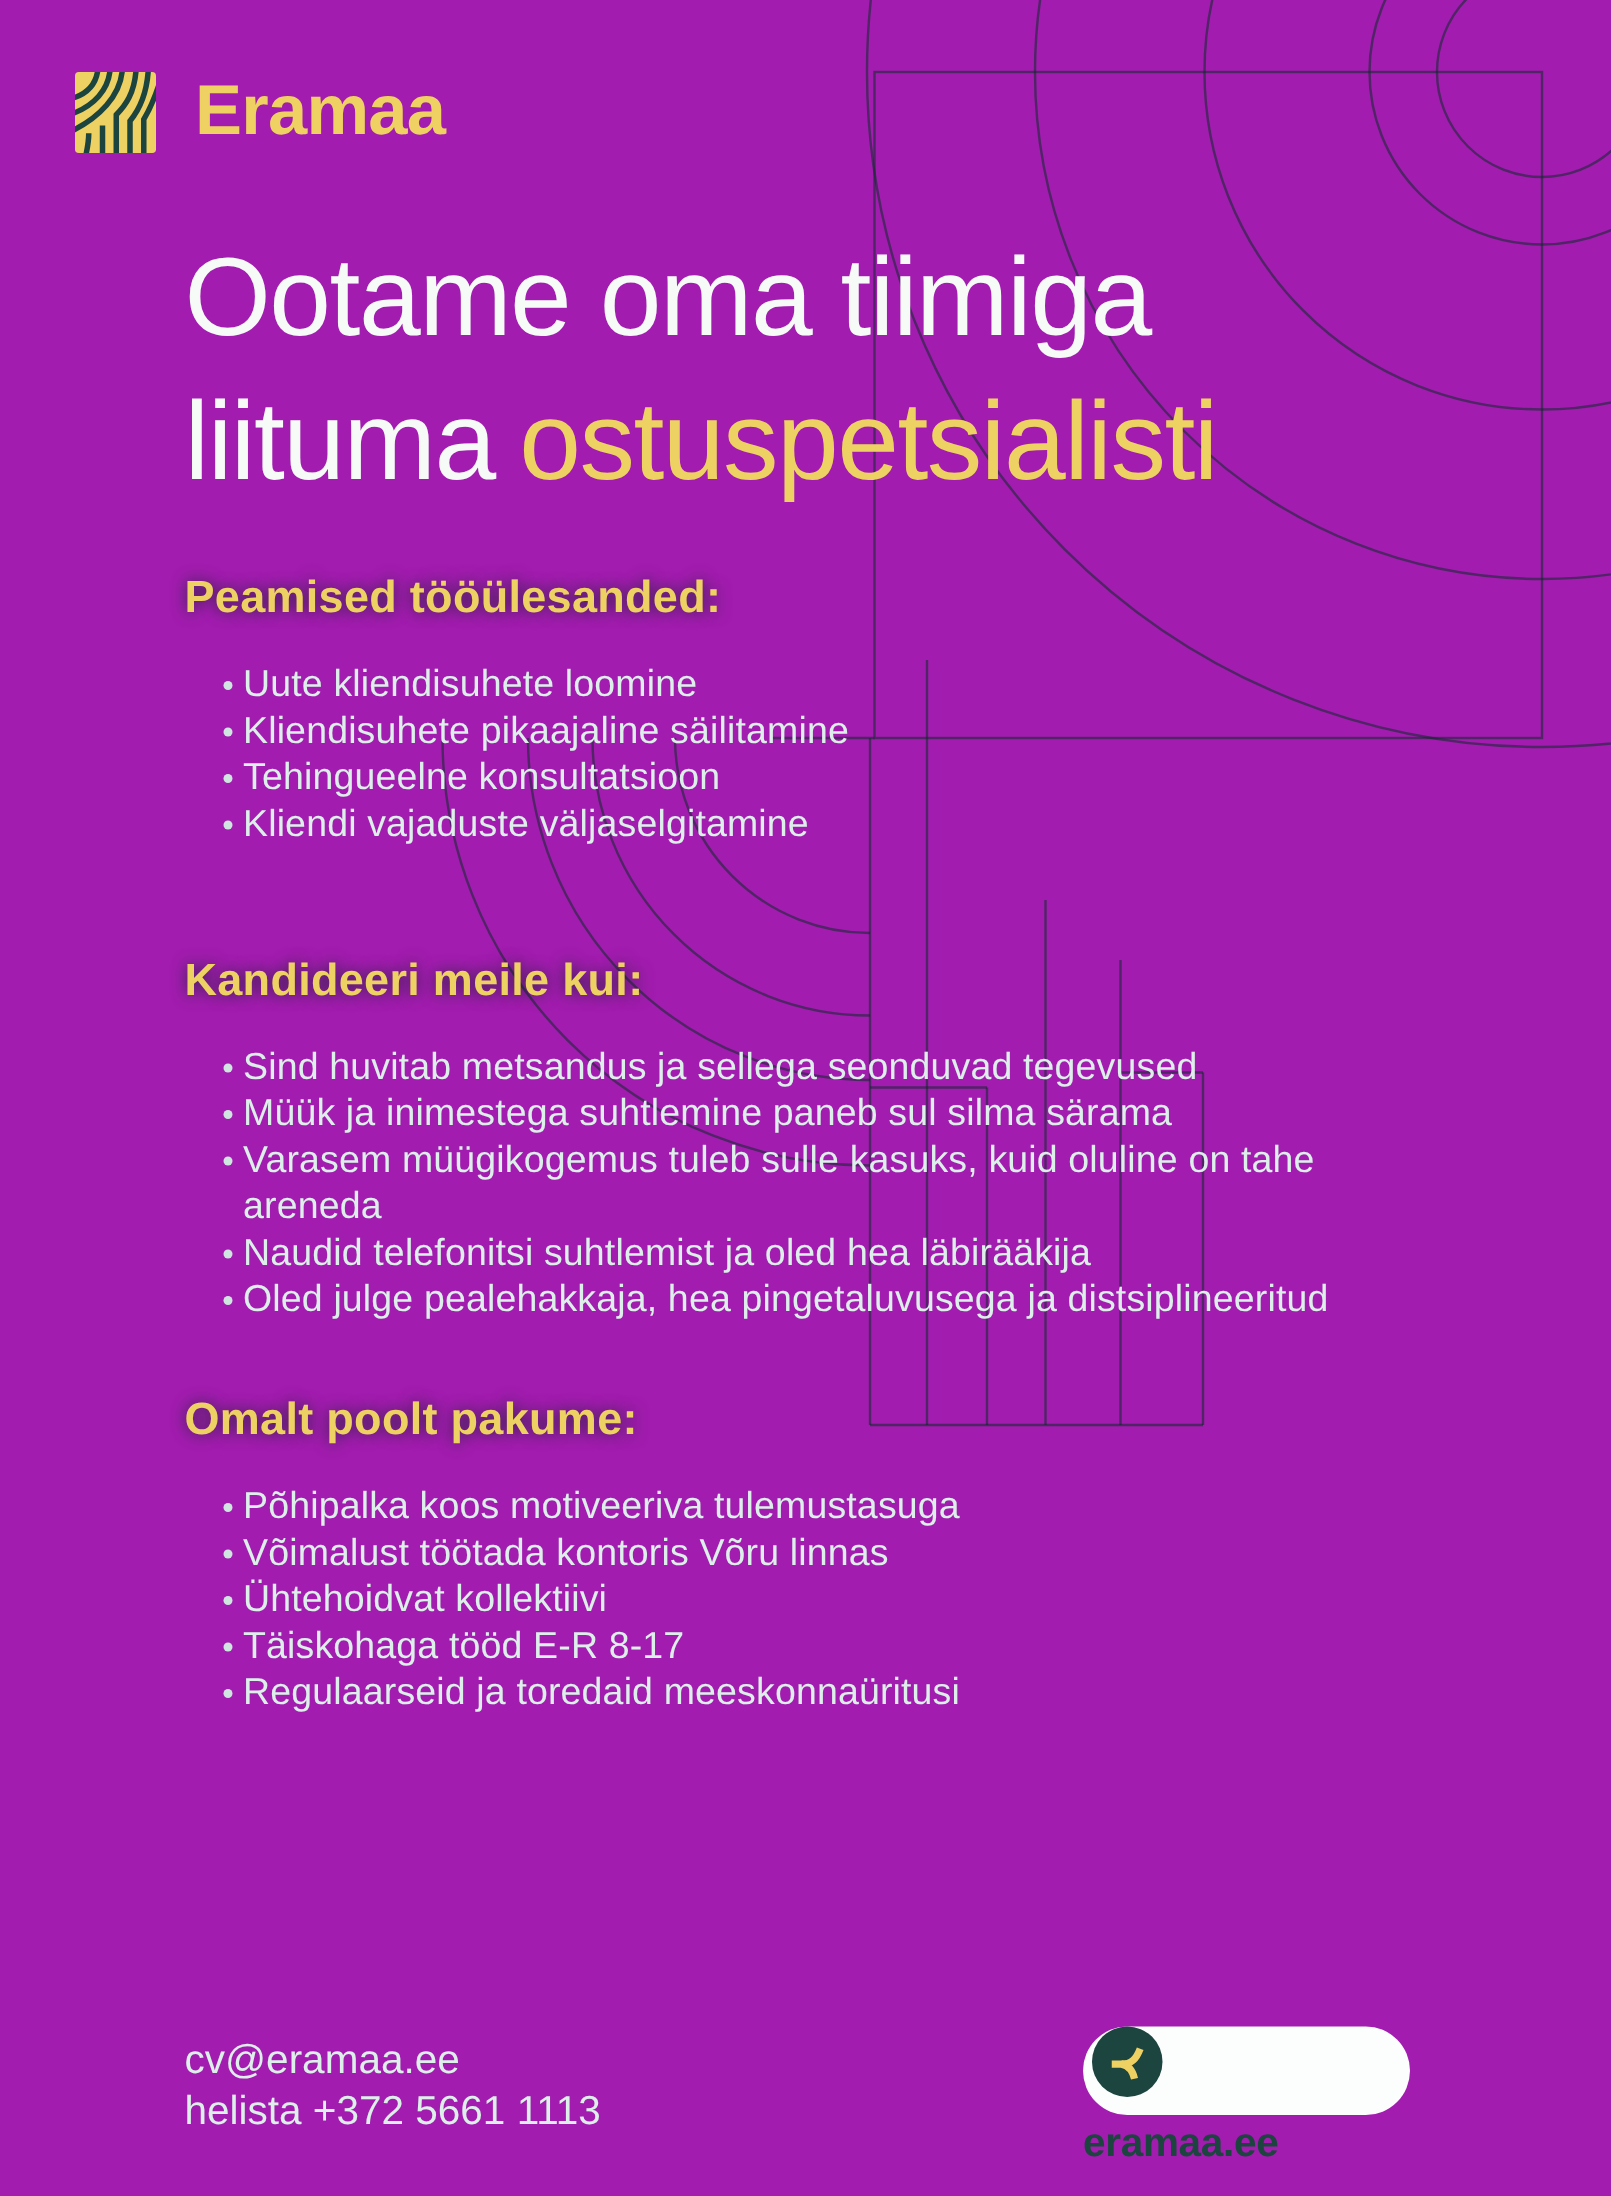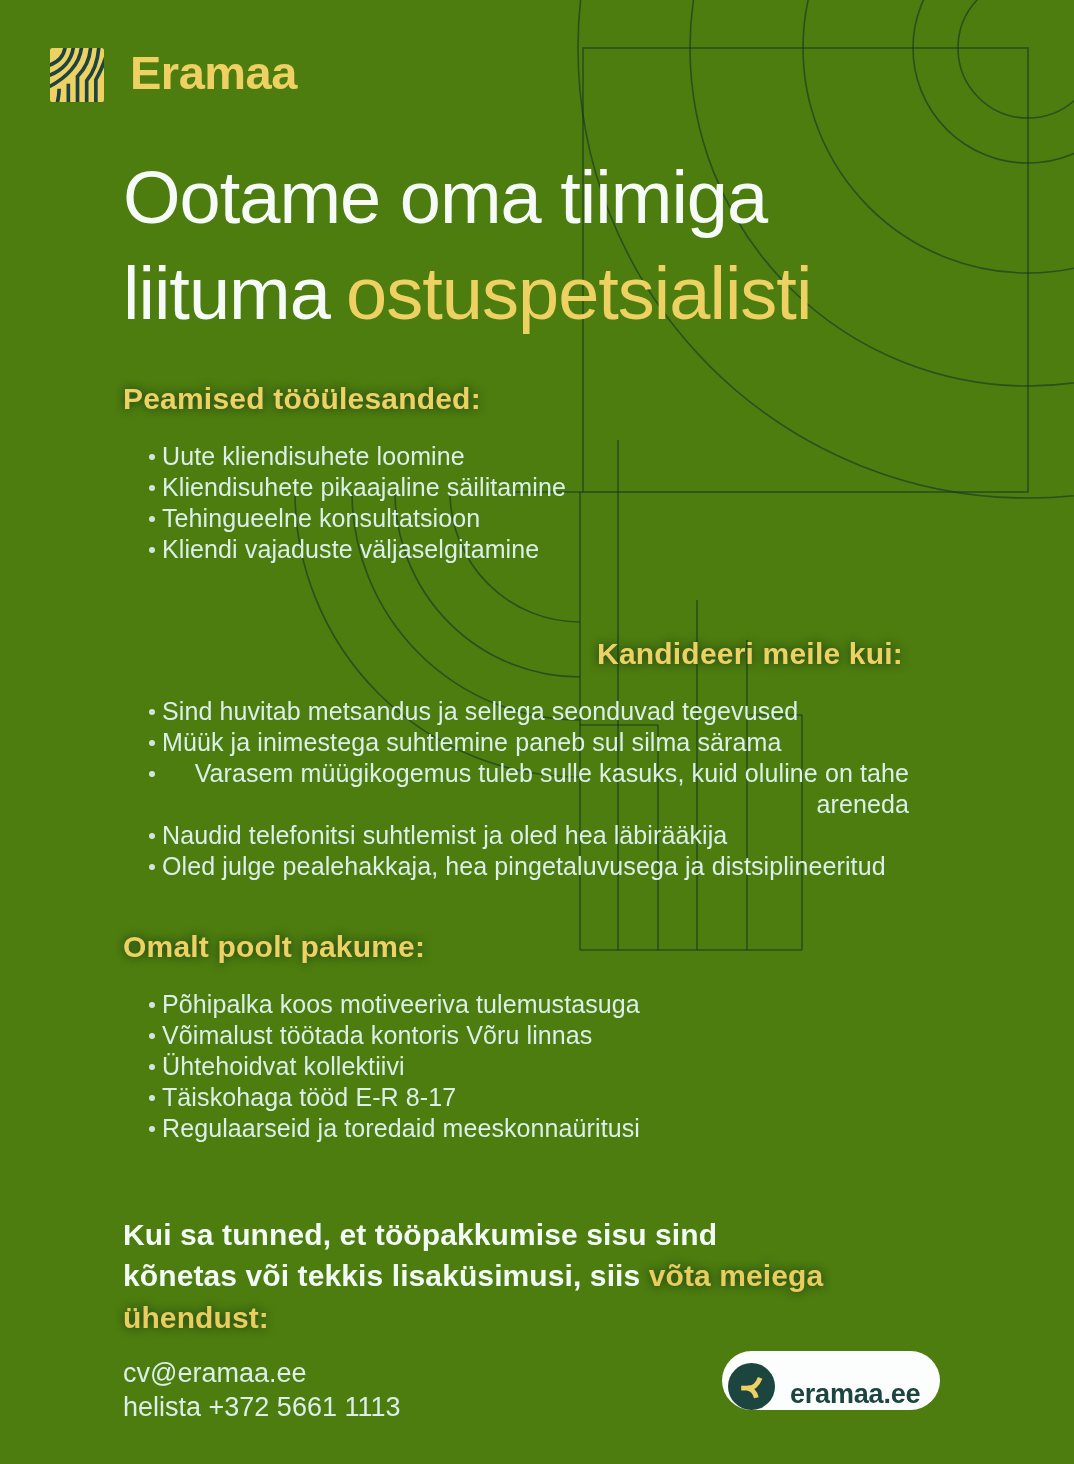--- a/index.html
+++ b/index.html
@@ -1,19 +1,19 @@
 <!DOCTYPE html>
 <html><head>
 <meta charset="utf-8">
 <style>
   html,body{margin:0;padding:0;background:#0e2622;}
   .poster{
     position:relative;
     width:1074px;height:1464px;
-    background:#4d7c0f;
+    background:#a21caf;
     overflow:hidden;
     font-family:"Liberation Sans","DejaVu Sans",sans-serif;
   }
   .decor{position:absolute;inset:0;z-index:0;}
   .layer{position:absolute;z-index:1;}
 
   
   .logo-row{left:50px;top:48px;display:flex;align-items:center;gap:26px;}
   .logo-mark{width:54px;height:54px;display:block;}
   .logo-word{
@@ -35,36 +35,36 @@
     margin:0;
   }
   ul.blist{list-style:none;margin:0;padding:0;margin-top:25px;margin-left:26px;width:760px;}
   ul.blist li{
     display:flex;align-items:flex-start;gap:7px;
     color:#dcefe9;font-size:25px;line-height:31px;font-weight:400;letter-spacing:0.1px;
   }
   .dot{flex:0 0 auto;width:6px;height:6px;border-radius:50%;background:#cfe6e0;margin-top:13px;}
 
   .sec1{top:382px;}
-  .sec2{top:637px;text-align:right;}
+  .sec2{top:637px;}
   .sec3{top:930px;}
 
   
   .closing{left:123px;top:1214px;width:715px;
     color:#f2faf6;font-size:30px;font-weight:700;line-height:1.38;letter-spacing:0.1px;}
   .closing .w{margin-right:0.28em;}
   .closing .hl{color:#e9cd5e;text-shadow:0 0 10px rgba(8,40,31,.75);}
 
   
   .contact{left:123px;top:1356px;color:#dcefe9;font-size:27px;line-height:34px;font-weight:400;}
   .contact div{cursor:pointer;}
   .badge{
     left:722px;top:1351px;width:218px;height:59px;border-radius:30px;
-    background:#fcfefd;display:flex;align-items:flex-end;gap:15px;
-    padding:0;box-sizing:border-box;cursor:pointer;
+    background:#fcfefd;display:flex;align-items:flex-start;gap:15px;
+    padding:0;box-sizing:border-box;cursor:pointer;flex-direction:column;
   }
   .badge-circle{
     width:47px;height:47px;border-radius:50%;background:#1d453f;
     margin-left:6px;flex:0 0 auto;display:flex;align-items:center;justify-content:center;
   }
   .badge-label{color:#1d453f;font-size:27px;font-weight:700;letter-spacing:-0.2px;}
 </style>
 </head>
 <body>
 
@@ -203,23 +203,20 @@
           <span class="li-text">Täiskohaga tööd E-R 8-17</span>
         </li>
 
         <li>
           <span class="dot"></span>
           <span class="li-text">Regulaarseid ja toredaid meeskonnaüritusi</span>
         </li>
       </ul>
   </div>
 
-  <div class="layer closing">
-    <span class="w">Kui sa tunned, et tööpakkumise sisu sind kõnetas või tekkis lisaküsimusi, siis</span><span class="hl">võta meiega ühendust:</span>
-  </div>
 
   <div class="layer contact">
     <div>cv@eramaa.ee</div>
     <div>helista +372 5661 1113</div>
   </div>
 
   <div class="layer badge">
     <span class="badge-circle">
       <svg width="26" height="26" viewBox="0 0 24 24">
         <g fill="none" stroke="#eed163" stroke-width="4.4" stroke-linecap="butt">

